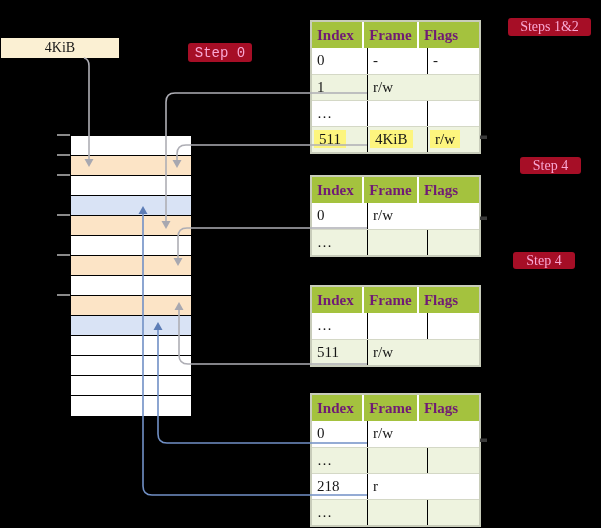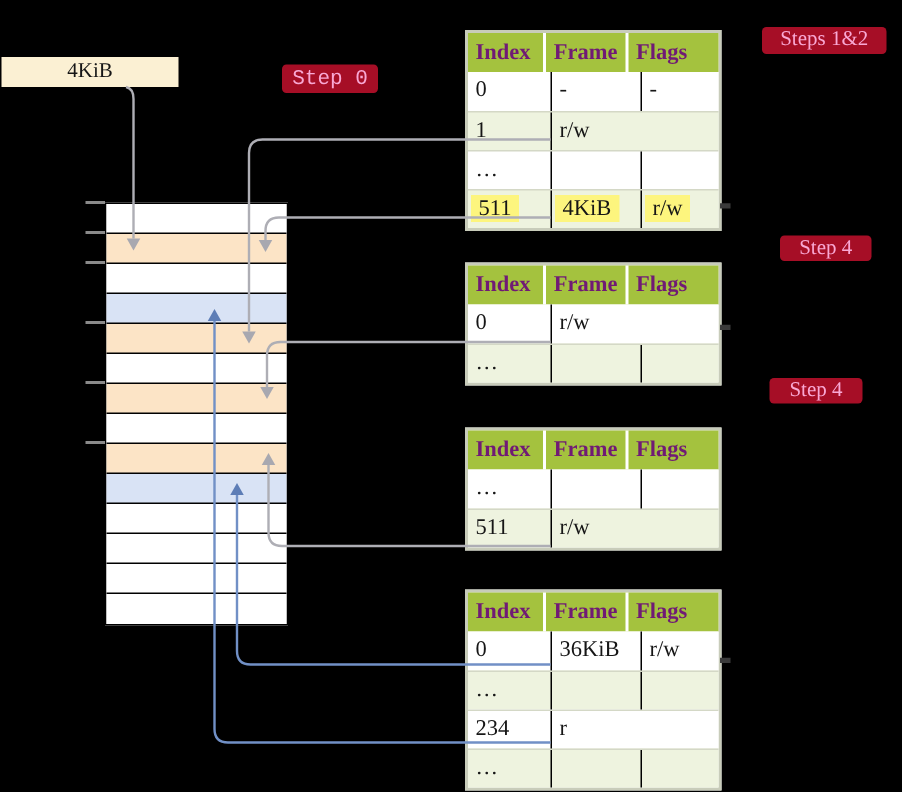--- a/index.html
+++ b/index.html
@@ -162,30 +162,29 @@
         </div>
       </div>
       <div class="ptable" style="top: 393px;">
         <div class="thead">
           <div class="hcell h-index">Index</div>
           <div class="hcell h-frame">Frame</div>
           <div class="hcell h-flags">Flags</div>
         </div>
         <div class="trow">
           <div class="tcell c-index">0</div>
-          <div class="tcell c-frame">36KiB</div>
-          <div class="tcell c-flags">r/w</div>
-        </div>
-        <div class="trow shaded">
-          <div class="tcell c-index">…</div>
-          <div class="tcell c-frame"></div>
-          <div class="tcell c-flags"></div>
-        </div>
-        <div class="trow">
-          <div class="tcell c-index">234</div>
+          <div class="tcell c-flags">r/w</div>
+        </div>
+        <div class="trow shaded">
+          <div class="tcell c-index">…</div>
+          <div class="tcell c-frame"></div>
+          <div class="tcell c-flags"></div>
+        </div>
+        <div class="trow">
+          <div class="tcell c-index">218</div>
           <div class="tcell c-flags">r</div>
         </div>
         <div class="trow shaded">
           <div class="tcell c-index">…</div>
           <div class="tcell c-frame"></div>
           <div class="tcell c-flags"></div>
         </div>
       </div>
     </div>
 

